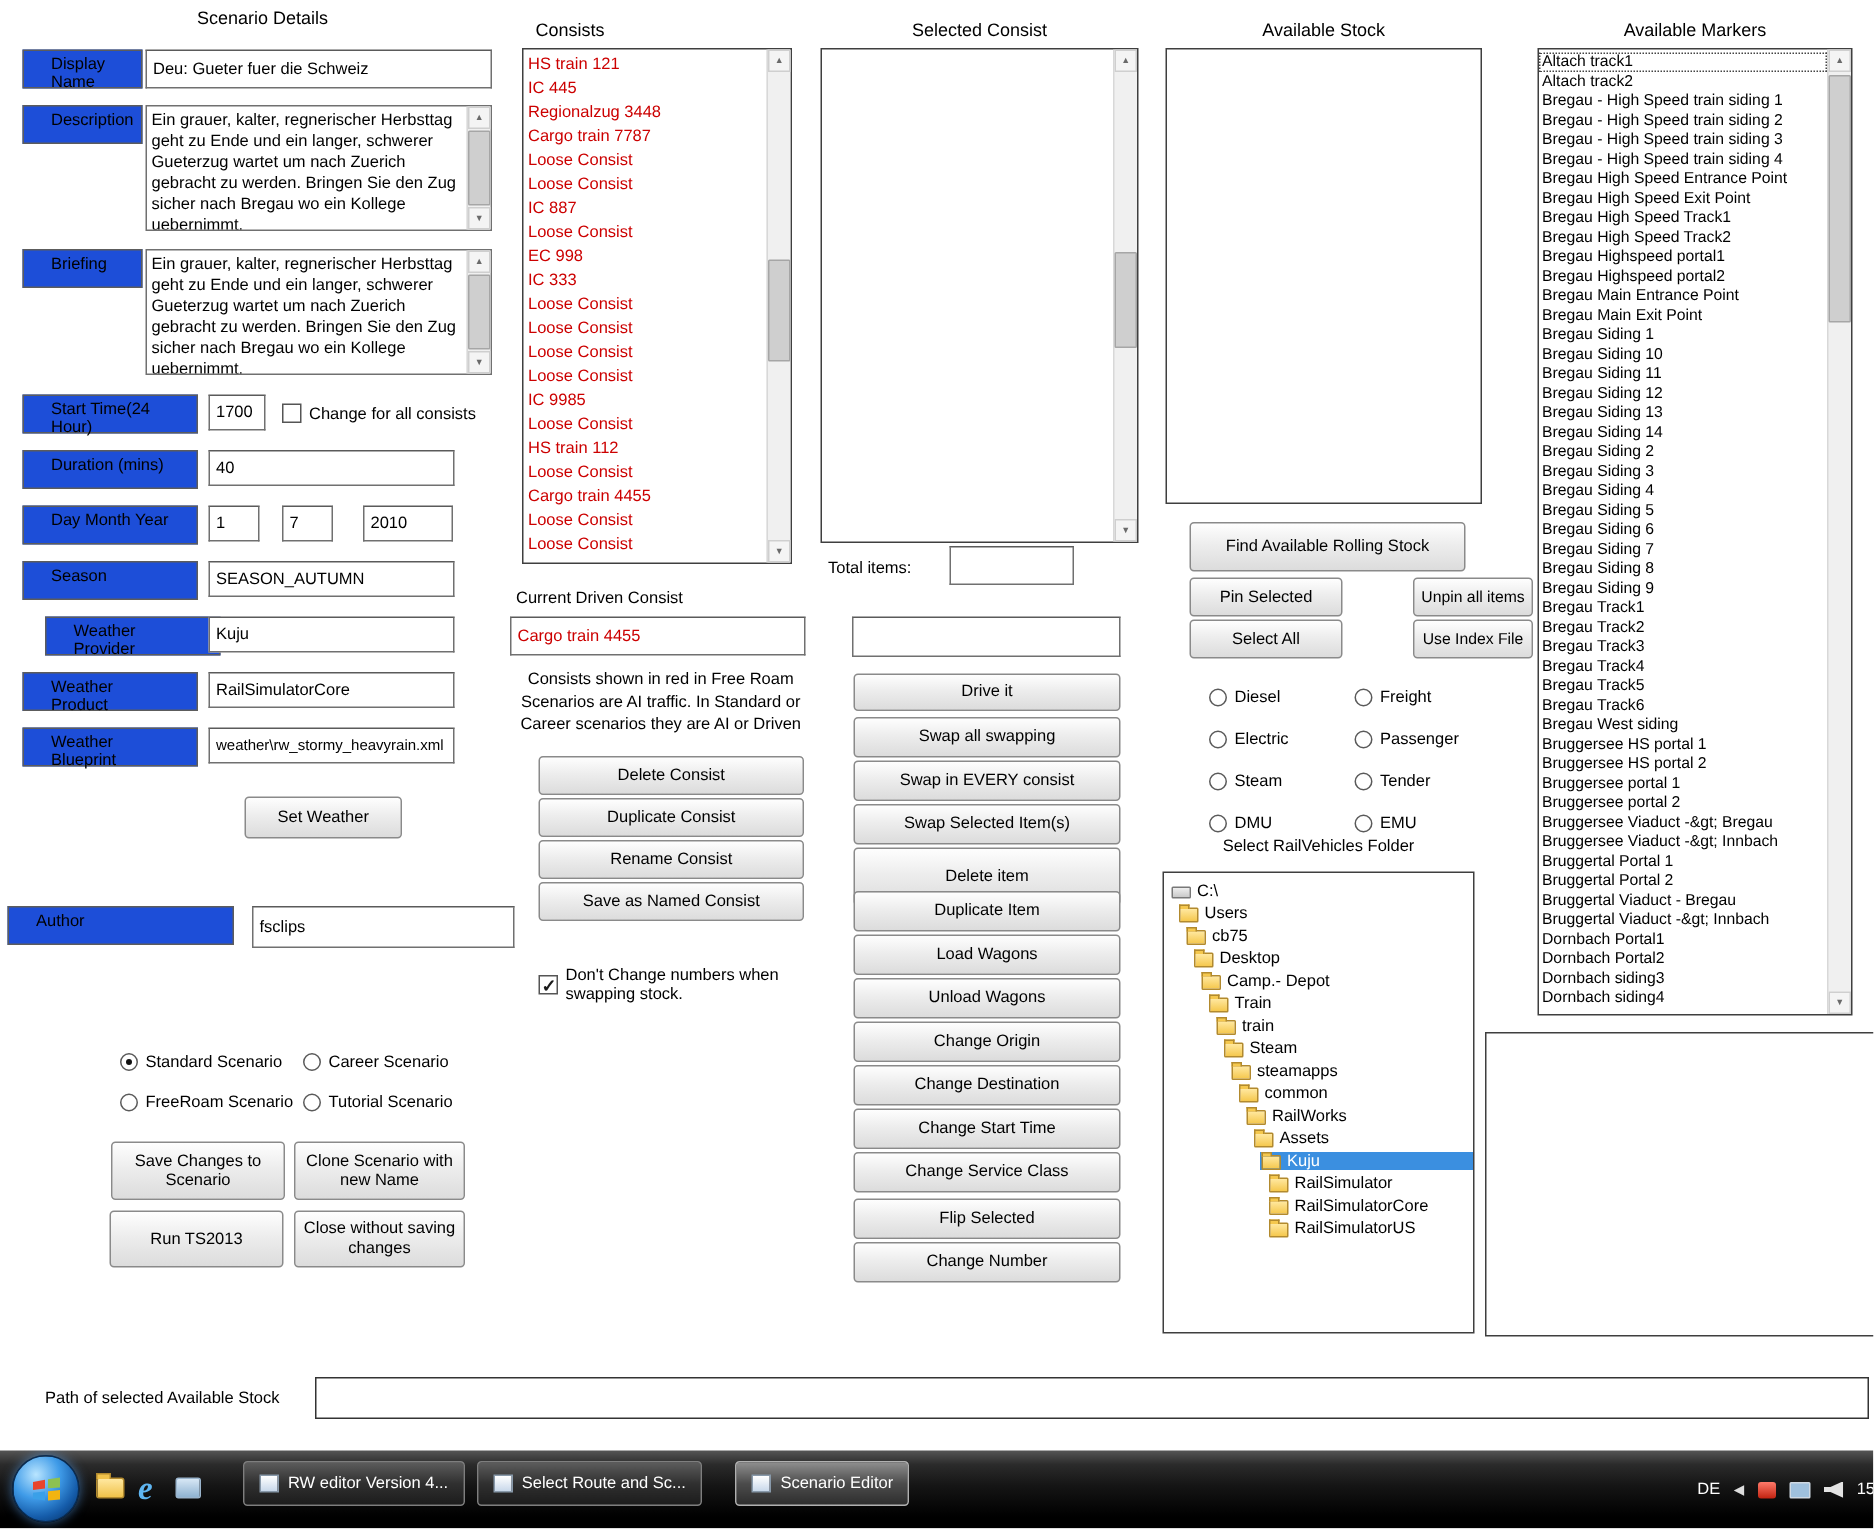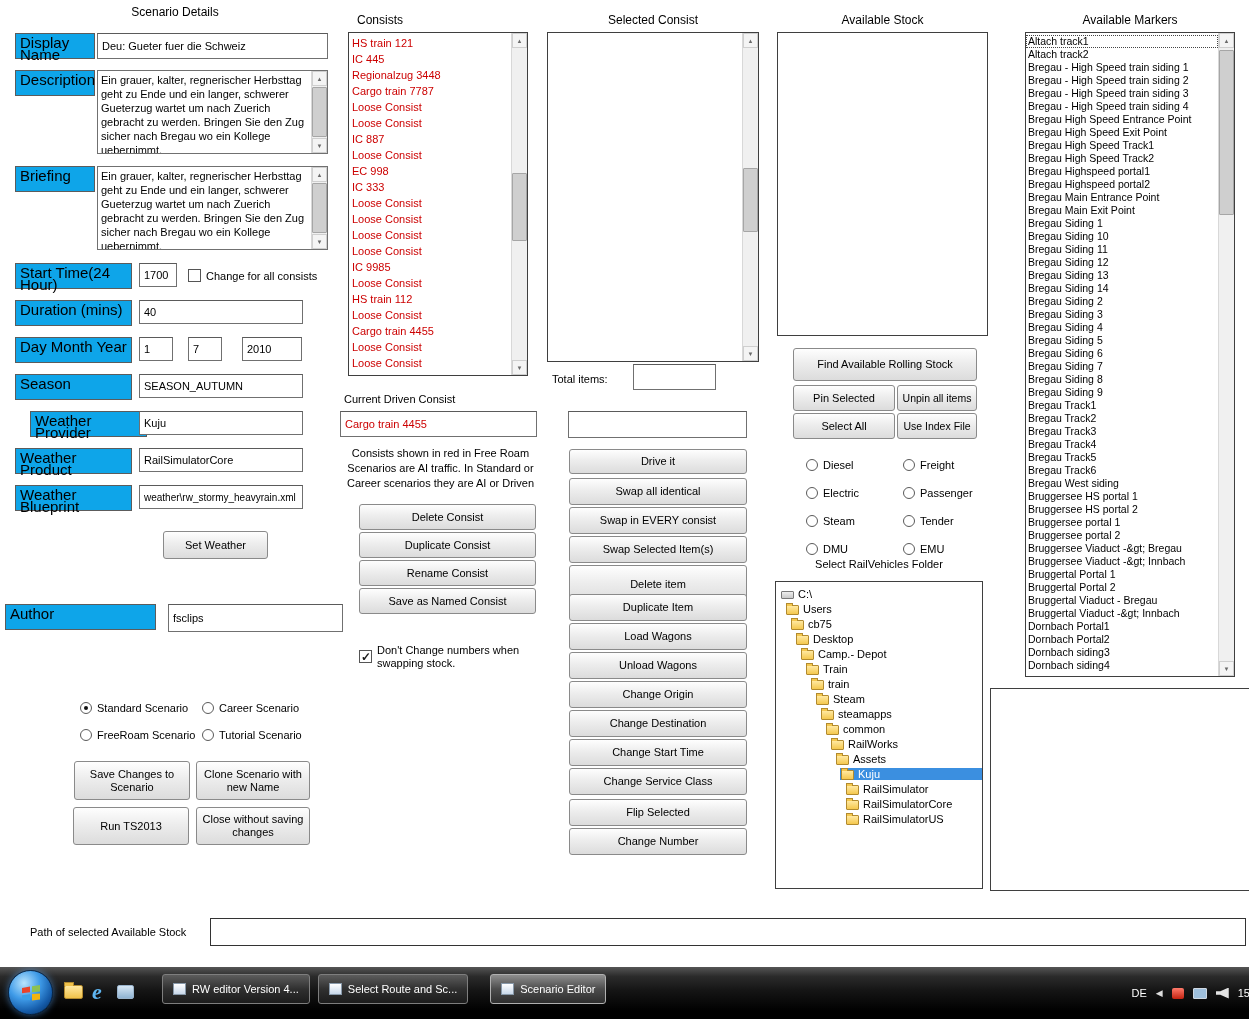--- a/index.html
+++ b/index.html
@@ -2,24 +2,24 @@
 <html><head>
 <meta charset="utf-8">
 <style>
   * { margin:0; padding:0; box-sizing:border-box; }
   html,body { background:#fff; }
   body { font-family:"Liberation Sans", sans-serif; }
   .screen { position:relative; width:1249px; height:1019px; background:#fff; overflow:hidden; font-size:11px; color:#000; }
   .abs { position:absolute; }
   .title { font-size:12px; text-align:center; white-space:nowrap; }
   .plain { font-size:11px; white-space:nowrap; }
-  .lbl { border:1px solid #5c5c5c; padding:3px 4px; background:#0ea5e9; font-size:15px; line-height:12px; }
+  .lbl { border:1px solid #5c5c5c; padding:3px 18px; background:#1d4ed8; font-size:11px; line-height:12px; }
   .tb { border:1px solid #707070; border-top-color:#5a5a5a; background:#fff; font:11px "Liberation Sans",sans-serif; padding:3px 4px; color:#000; outline:none; }
   .btn { background:linear-gradient(180deg,#fefefe,#ededed 45%,#dcdcdc); border:1px solid #8a8a8a; border-radius:3px; font:11px "Liberation Sans",sans-serif; color:#000; cursor:pointer; line-height:13px; padding:1px 4px; }
-  .btn-sm { font-size:10.5px; padding:4px 1px; }
+  .btn-sm { font-size:10.5px; padding:4px 1px;margin-left:45px; }
   .listbox { background:#fff; border:1px solid #3f3f3f; display:flex; overflow:hidden; }
   .list-rows { flex:1; overflow:hidden; padding-top:2px; }
   .list-row { line-height:16px; padding-left:3px; white-space:nowrap; }
   .red-list .list-row { color:#cc0000; }
   .markers .list-row { line-height:13px; font-size:10.5px; padding-left:2px; }
   .list-row.focused { outline:1px dotted #444; outline-offset:-1px; }
   .vscroll { width:16px; background:#f0f0f0; border-left:1px solid #d8d8d8; display:flex; flex-direction:column; flex:none; }
   .sb-btn { height:15px; flex:none; background:#f4f4f4; border:1px solid #cfcfcf; color:#6a6a6a; font-size:6px; display:flex; align-items:center; justify-content:center; cursor:pointer; }
   .sb-track { flex:1; position:relative; }
   .sb-thumb { position:absolute; left:0; width:100%; background:#cfcfcf; border:1px solid #a6a6a6; border-radius:1px; }
@@ -208,21 +208,21 @@
       <div class="sb-btn">▼</div>
     </div>
   </div>
 
   <div class="abs plain" style="left:552px;top:373px">Total items:</div>
   <input class="abs tb" style="left: 633px; top: 364px; width: 83px; height: 26px;" value="">
 
   <input class="abs tb" style="left: 568px; top: 411px; width: 179px; height: 27px;" value="">
 
   <button class="abs btn" style="left:569px;top:449px;width:178px;height:25px">Drive it</button>
-  <button class="abs btn" style="left:569px;top:478px;width:178px;height:27px">Swap all identical</button>
+  <button class="abs btn" style="left:569px;top:478px;width:178px;height:27px">Swap all swapping</button>
   <button class="abs btn" style="left:569px;top:507px;width:178px;height:27px">Swap in EVERY consist</button>
   <button class="abs btn" style="left:569px;top:536px;width:178px;height:27px">Swap Selected Item(s)</button>
   <button class="abs btn" style="left:569px;top:565px;width:178px;height:39px">Delete item</button>
   <button class="abs btn" style="left:569px;top:594px;width:178px;height:27px">Duplicate Item</button>
   <button class="abs btn" style="left:569px;top:623px;width:178px;height:27px">Load Wagons</button>
   <button class="abs btn" style="left:569px;top:652px;width:178px;height:27px">Unload Wagons</button>
   <button class="abs btn" style="left:569px;top:681px;width:178px;height:27px">Change Origin</button>
   <button class="abs btn" style="left:569px;top:710px;width:178px;height:27px">Change Destination</button>
   <button class="abs btn" style="left:569px;top:739px;width:178px;height:27px">Change Start Time</button>
   <button class="abs btn" style="left:569px;top:768px;width:178px;height:27px">Change Service Class</button>

